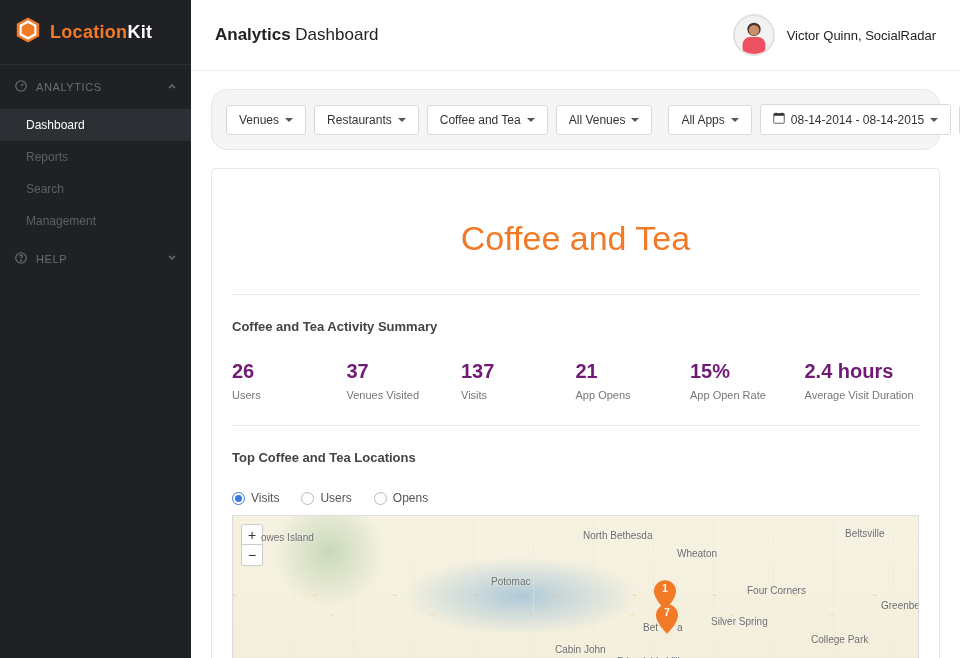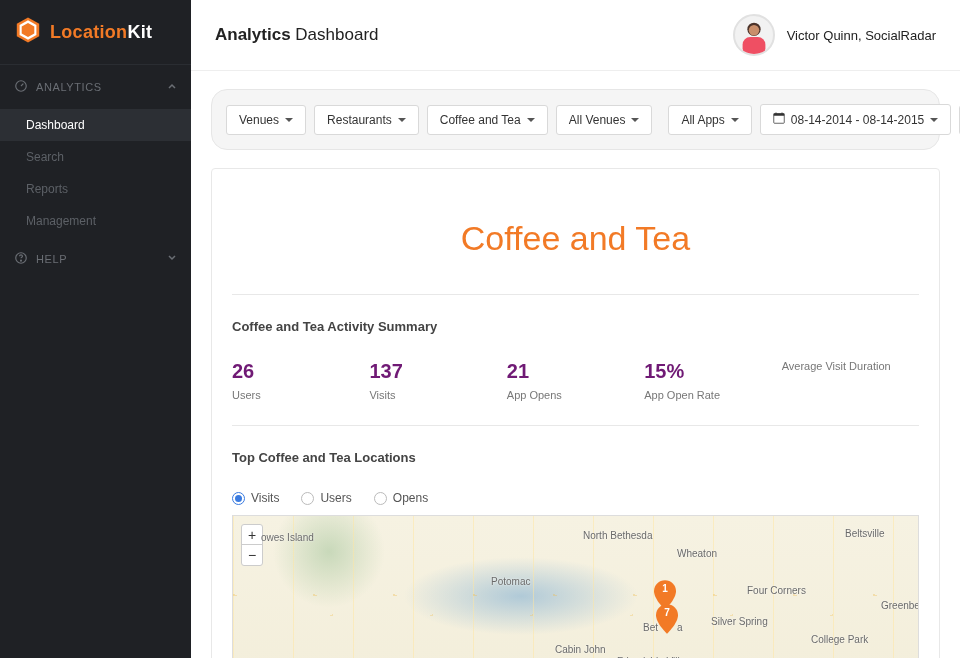--- a/index.html
+++ b/index.html
@@ -103,22 +103,22 @@
         <span>ANALYTICS</span>
         <span class="spacer"></span>
         <span>
           <svg class="chev" viewBox="0 0 10 10" fill="none" stroke="#6a6e74" stroke-width="1.5">
               <path d="M2 7 L5 4 L8 7"></path>
             </svg>
         </span>
       </div>
       <ul class="nav-items">
         <li class="active"><span>Dashboard</span></li>
+        <li><span>Reports</span></li>
         <li><span>Search</span></li>
-        <li><span>Reports</span></li>
         <li><span>Management</span></li>
       </ul>
     </div>
 
     <div class="nav-section">
       <div class="nav-head">
         <span>
           <svg class="nav-icon" viewBox="0 0 24 24" fill="none" stroke="#6a6e74" stroke-width="2">
               <circle cx="12" cy="12" r="9"></circle>
               <path d="M9.5 9a2.5 2.5 0 0 1 5 0c0 1.5-2.5 2-2.5 3.5"></path>
@@ -198,32 +198,37 @@
         <hr class="hr">
 
         <h3 class="section-title">Coffee and Tea Activity Summary</h3>
 
         <div class="stats">
           <div class="stat">
             <div class="stat-val">26</div>
             <div class="stat-lbl">Users</div>
           </div>
           <div class="stat">
+            <div class="stat-val">37</div>
+            <div class="stat-lbl">Venues Visited</div>
+          </div>
+          <div class="stat">
             <div class="stat-val">137</div>
             <div class="stat-lbl">Visits</div>
           </div>
           <div class="stat">
             <div class="stat-val">21</div>
             <div class="stat-lbl">App Opens</div>
           </div>
           <div class="stat">
             <div class="stat-val">15%</div>
             <div class="stat-lbl">App Open Rate</div>
           </div>
           <div class="stat">
+            <div class="stat-val">2.4 hours</div>
             <div class="stat-lbl">Average Visit Duration</div>
           </div>
         </div>
 
         <hr class="hr">
 
         <h3 class="section-title">Top Coffee and Tea Locations</h3>
 
         <div class="radio-row">
           <label class="radio active">

